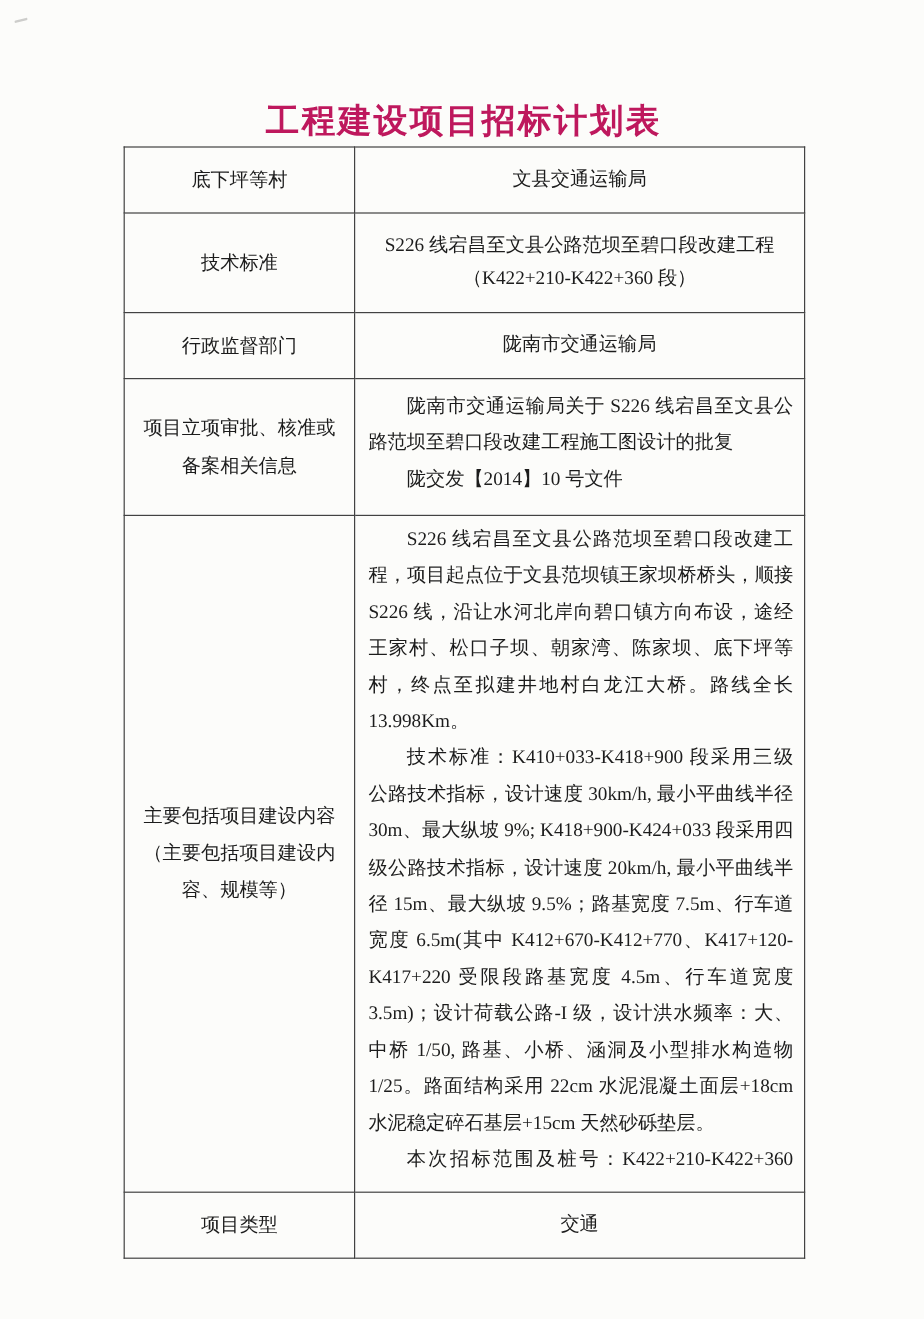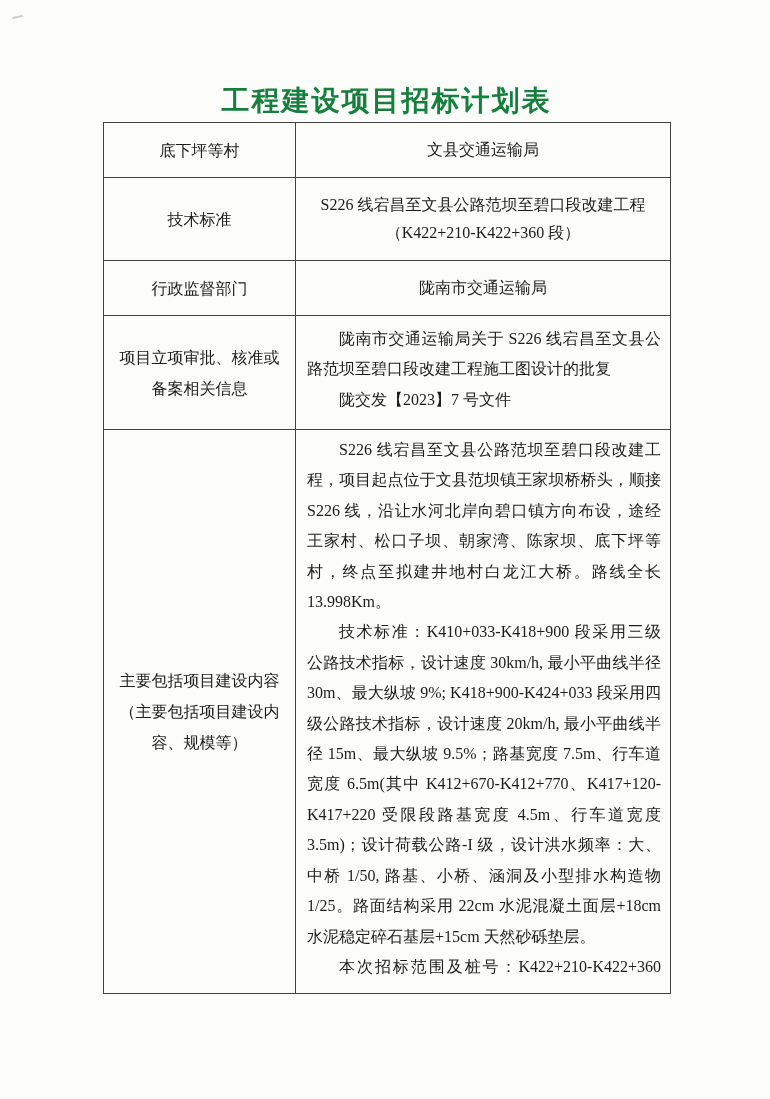--- a/index.html
+++ b/index.html
@@ -26,21 +26,21 @@
   }
   .doc-title {
     position: absolute;
     left: 103px; top: 82px;
     width: 567px;
     text-align: center;
     font-family: "Liberation Sans", "DejaVu Sans", sans-serif;
     font-weight: 700;
     font-size: 28px;
     letter-spacing: 2px;
-    color: #15803d;
+    color: #be185d;
     white-space: nowrap;
   }
   table.plan-table {
     position: absolute;
     left: 103px; top: 122px;
     width: 567px;
     border-collapse: collapse;
     table-layout: fixed;
     background: transparent;
   }
@@ -117,32 +117,36 @@
       <tr class="r-admin">
         <td class="label-cell">行政监督部门</td>
         <td class="value-center">陇南市交通运输局</td>
       </tr>
 
       <tr class="r-approval">
         <td class="label-cell">项目立项审批、核准或备案相关信息</td>
         <td class="value-paras">
           <div class="flow flow-approval">
             <p>陇南市交通运输局关于 S226 线宕昌至文县公路范坝至碧口段改建工程施工图设计的批复</p>
-            <p>陇交发【2023】7 号文件</p>
+            <p>陇交发【2014】10 号文件</p>
           </div>
         </td>
       </tr>
 
       <tr class="r-overview">
         <td class="label-cell">主要包括项目建设内容（主要包括项目建设内容、规模等）</td>
         <td class="value-paras">
           <div class="flow flow-overview">
             <p>S226 线宕昌至文县公路范坝至碧口段改建工程，项目起点位于文县范坝镇王家坝桥桥头，顺接 S226 线，沿让水河北岸向碧口镇方向布设，途经王家村、松口子坝、朝家湾、陈家坝、底下坪等村，终点至拟建井地村白龙江大桥。路线全长 13.998Km。</p>
             <p>技术标准：K410+033-K418+900 段采用三级公路技术指标，设计速度 30km/h, 最小平曲线半径 30m、最大纵坡 9%; K418+900-K424+033 段采用四级公路技术指标，设计速度 20km/h, 最小平曲线半径 15m、最大纵坡 9.5%；路基宽度 7.5m、行车道宽度 6.5m(其中 K412+670-K412+770、K417+120-K417+220 受限段路基宽度 4.5m、行车道宽度 3.5m)；设计荷载公路-I 级，设计洪水频率：大、中桥 1/50, 路基、小桥、涵洞及小型排水构造物 1/25。路面结构采用 22cm 水泥混凝土面层+18cm 水泥稳定碎石基层+15cm 天然砂砾垫层。</p>
             <p>本次招标范围及桩号：K422+210-K422+360 段，路线全长 150m;</p>
           </div>
         </td>
       </tr>
 
+      <tr class="r-type">
+        <td class="label-cell">项目类型</td>
+        <td class="value-center">交通</td>
+      </tr>
 
     </tbody>
   </table>
 </div>
 
 </body></html>

